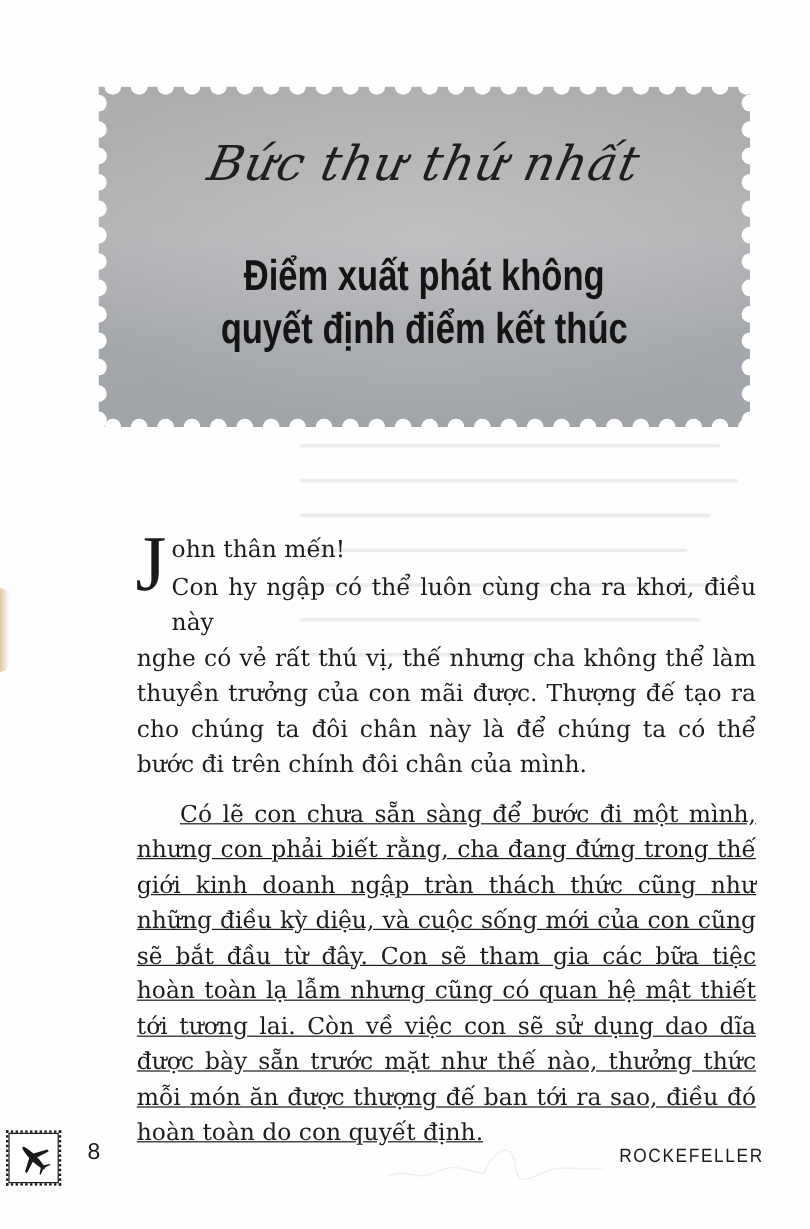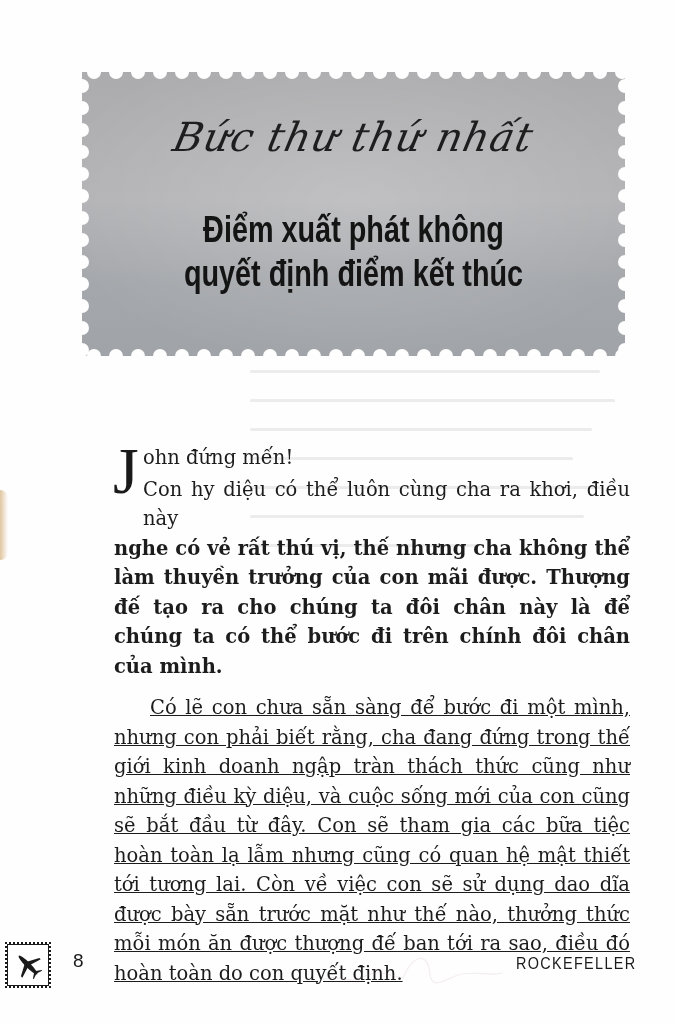--- a/index.html
+++ b/index.html
@@ -97,21 +97,21 @@
       left: -4px; top: -2px;
       font-family: "Liberation Serif", serif;
       font-size: 66px;
       line-height: 60px;
       color: #1a1a1a;
     }
     .para1-first {
       padding-left: 26px;
       margin-top: 2px !important;
     }
-    .para1-rest { margin-top: 0; font-weight: bold; }
+    .para1-rest { margin-top: 0; }
     .para2 {
       margin-top: 12px !important;
       text-indent: 36px;
       text-decoration: underline;
     }
 
     
     .footer-icon {
       position: absolute;
       left: 5px; top: 942px;
@@ -268,23 +268,23 @@
     <div style="width:90%"></div>
     <div style="width:85%"></div>
     <div style="width:93%"></div>
     <div style="width:88%"></div>
     <div style="width:60%"></div>
   </div>
 
   <div class="body">
     <p class="salutation">
       <span class="dropcap">J</span>
-      <span>ohn đứng mến!</span>
+      <span>ohn thân mến!</span>
     </p>
-    <p class="para1-first">Con hy diệu có thể luôn cùng cha ra khơi, điều này</p>
+    <p class="para1-first">Con hy ngập có thể luôn cùng cha ra khơi, điều này</p>
     <p class="para1-rest" style="margin-left:-3px;">nghe có vẻ rất thú vị, thế nhưng cha không thể làm thuyền trưởng của con mãi được. Thượng đế tạo ra cho chúng ta đôi chân này là để chúng ta có thể bước đi trên chính đôi chân của mình.</p>
     <p class="para2" style="margin-left:-3px;">Có lẽ con chưa sẵn sàng để bước đi một mình, nhưng con phải biết rằng, cha đang đứng trong thế giới kinh doanh ngập tràn thách thức cũng như những điều kỳ diệu, và cuộc sống mới của con cũng sẽ bắt đầu từ đây. Con sẽ tham gia các bữa tiệc hoàn toàn lạ lẫm nhưng cũng có quan hệ mật thiết tới tương lai. Còn về việc con sẽ sử dụng dao dĩa được bày sẵn trước mặt như thế nào, thưởng thức mỗi món ăn được thượng đế ban tới ra sao, điều đó hoàn toàn do con quyết định.</p>
   </div>
 
   <div class="footer-icon">
     <svg width="32" height="32" viewBox="0 0 32 32">
       <g transform="rotate(-45 16 16)" fill="#1a1a1a">
         <ellipse cx="16" cy="16" rx="2.6" ry="13"></ellipse>
         <path d="M16 12 L3 19 L3 21 L16 17 L29 21 L29 19 Z"></path>
         <path d="M16 25 L10 29 L10 30 L16 28 L22 30 L22 29 Z"></path>

